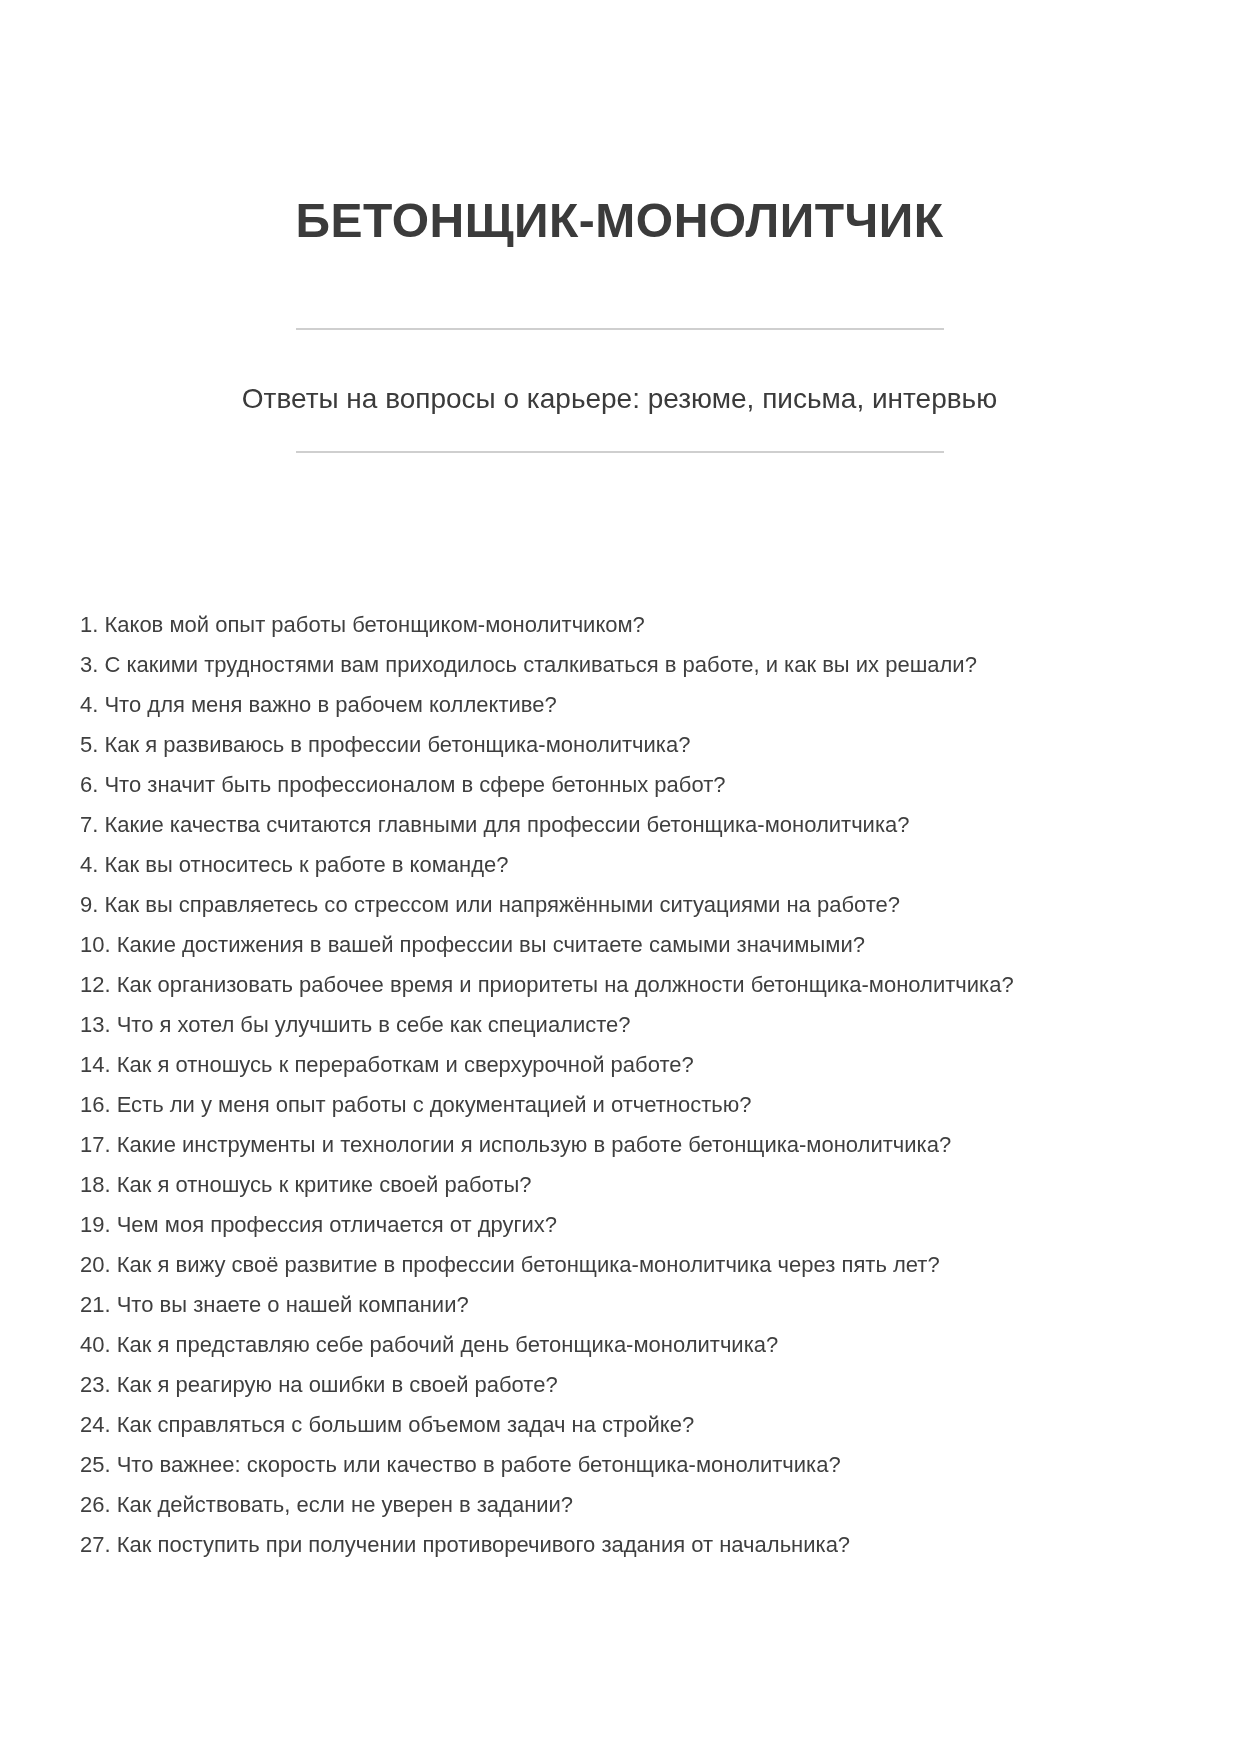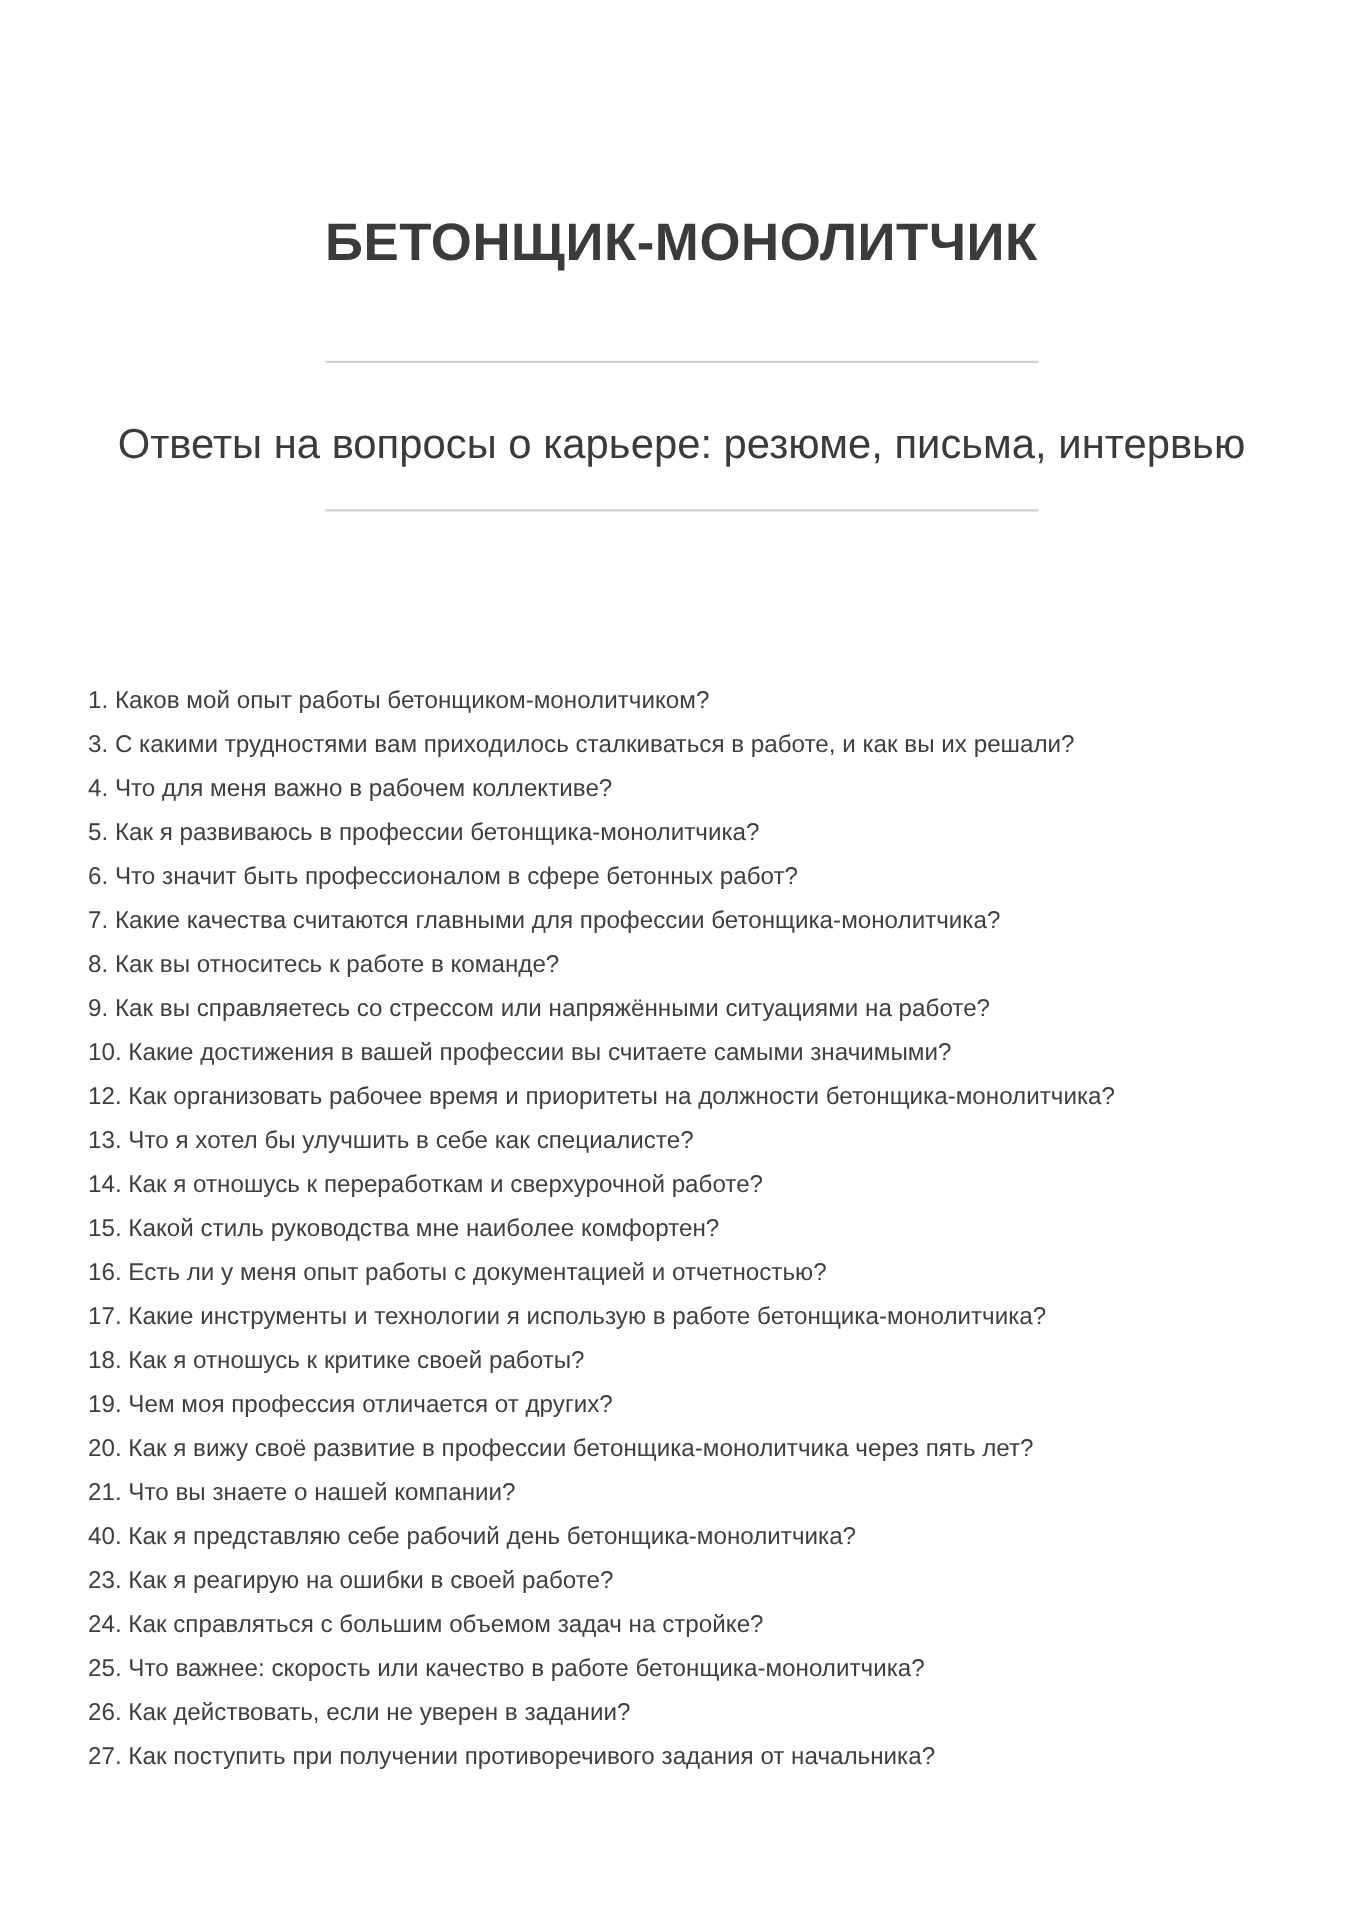--- a/index.html
+++ b/index.html
@@ -33,21 +33,21 @@
     border-top: 2px solid #cfcfcf;
     margin: 0 auto;
   }
   .divider-top {
     margin-top: 78px;
   }
   .subtitle {
     margin: 0;
     margin-top: 52px;
     text-align: center;
-    font-size: 38px;
+    font-size: 28px;
     line-height: 1.2;
     font-weight: 400;
     color: #3b3b3b;
   }
   .divider-bottom {
     margin-top: 36px;
   }
   .questions {
     margin-top: 152px;
     padding-left: 80px;
@@ -72,27 +72,26 @@
 
   <div class="divider divider-bottom"></div>
 
   <div class="questions">
     <div class="question-item">1. Каков мой опыт работы бетонщиком-монолитчиком?</div>
     <div class="question-item">3. С какими трудностями вам приходилось сталкиваться в работе, и как вы их решали?</div>
     <div class="question-item">4. Что для меня важно в рабочем коллективе?</div>
     <div class="question-item">5. Как я развиваюсь в профессии бетонщика-монолитчика?</div>
     <div class="question-item">6. Что значит быть профессионалом в сфере бетонных работ?</div>
     <div class="question-item">7. Какие качества считаются главными для профессии бетонщика-монолитчика?</div>
-    <div class="question-item">8. Как вы относитесь к работе в команде?</div>
+    <div class="question-item">4. Как вы относитесь к работе в команде?</div>
     <div class="question-item">9. Как вы справляетесь со стрессом или напряжёнными ситуациями на работе?</div>
     <div class="question-item">10. Какие достижения в вашей профессии вы считаете самыми значимыми?</div>
     <div class="question-item">12. Как организовать рабочее время и приоритеты на должности бетонщика-монолитчика?</div>
     <div class="question-item">13. Что я хотел бы улучшить в себе как специалисте?</div>
     <div class="question-item">14. Как я отношусь к переработкам и сверхурочной работе?</div>
-    <div class="question-item">15. Какой стиль руководства мне наиболее комфортен?</div>
     <div class="question-item">16. Есть ли у меня опыт работы с документацией и отчетностью?</div>
     <div class="question-item">17. Какие инструменты и технологии я использую в работе бетонщика-монолитчика?</div>
     <div class="question-item">18. Как я отношусь к критике своей работы?</div>
     <div class="question-item">19. Чем моя профессия отличается от других?</div>
     <div class="question-item">20. Как я вижу своё развитие в профессии бетонщика-монолитчика через пять лет?</div>
     <div class="question-item">21. Что вы знаете о нашей компании?</div>
     <div class="question-item">40. Как я представляю себе рабочий день бетонщика-монолитчика?</div>
     <div class="question-item">23. Как я реагирую на ошибки в своей работе?</div>
     <div class="question-item">24. Как справляться с большим объемом задач на стройке?</div>
     <div class="question-item">25. Что важнее: скорость или качество в работе бетонщика-монолитчика?</div>

